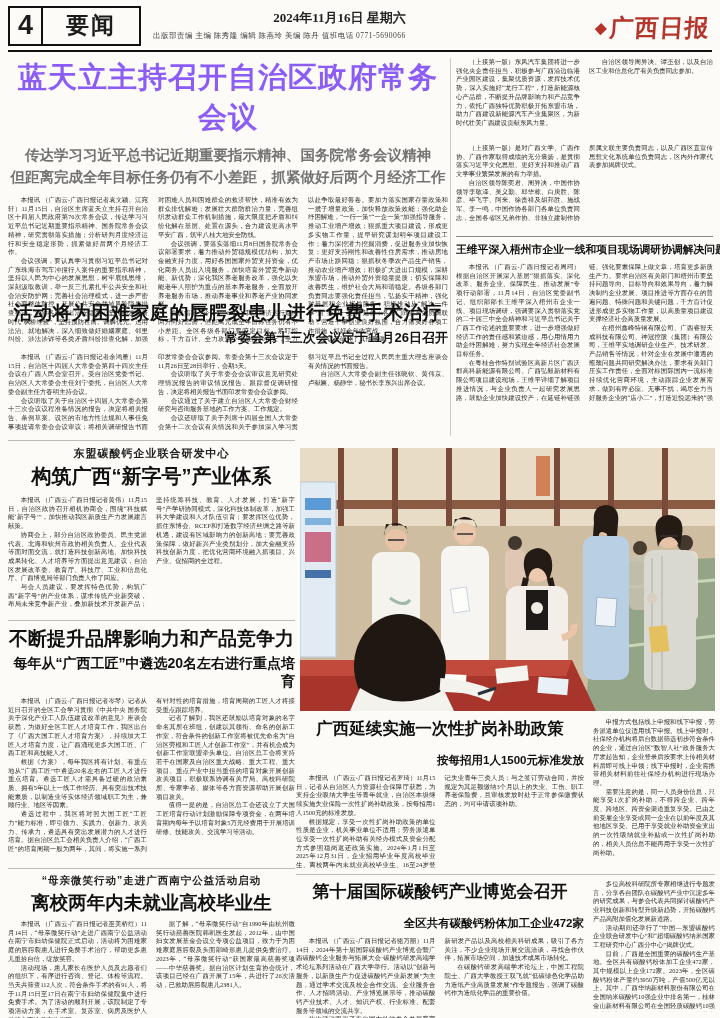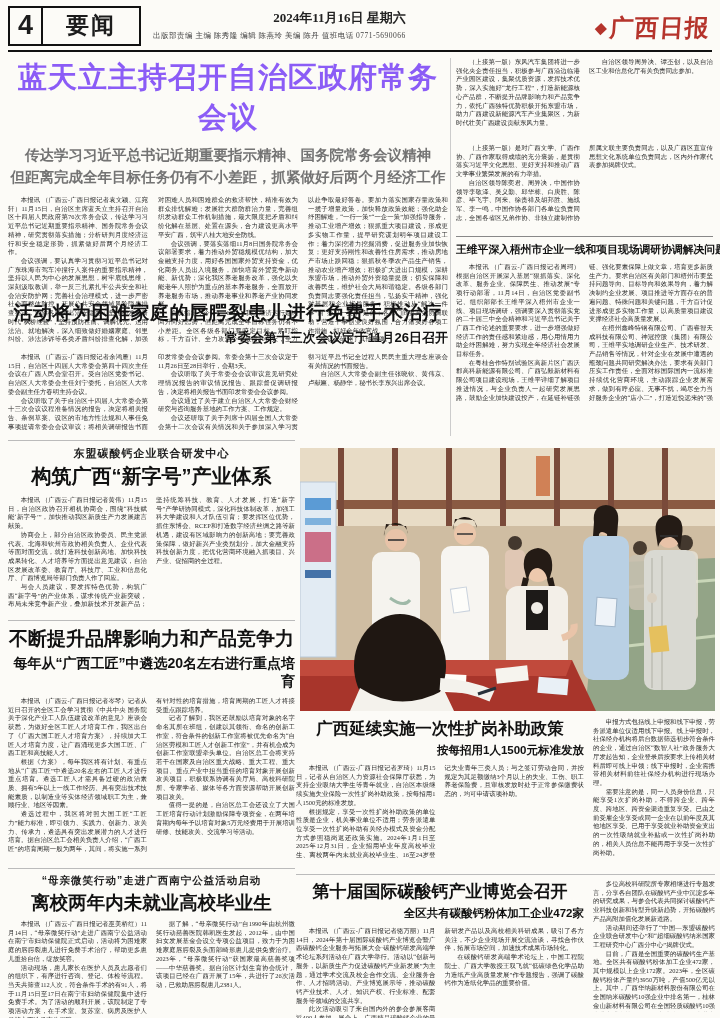--- a/index.html
+++ b/index.html
@@ -66,21 +66,21 @@
   .caption .credit{font-weight:bold;float:right;}
   .photo{position:absolute;left:300px;top:448px;width:415px;height:263px;background:#cbb79c;overflow:hidden;}
   
   .row{position:absolute;display:flex;gap:9px;}
   .kg{left:296px;top:718px;width:419px;}
   .ts{left:296px;top:874px;width:419px;border-top:1px solid #bbb;padding-top:5px;}
   .row .mainpart{width:288px;}
   .row .sidecol{width:122px;}
   .kg h2{font-size:16.5px;}
   .ts h2{font-size:17px;}
-  .row .subhead{font-size:11.5px;margin-top:3px;}
+  .row .subhead{font-size:11.5px;margin-top:13px;}
   .kg .mainpart .art-body{height:100px;margin-top:6px;}
   .ts .mainpart .art-body{height:96px;margin-top:6px;}
   .kg .sidecol{height:148px;overflow:hidden;}
   .ts .sidecol{height:132px;overflow:hidden;}
 </style>
 </head>
 <body>
 
 <div class="page">
 

